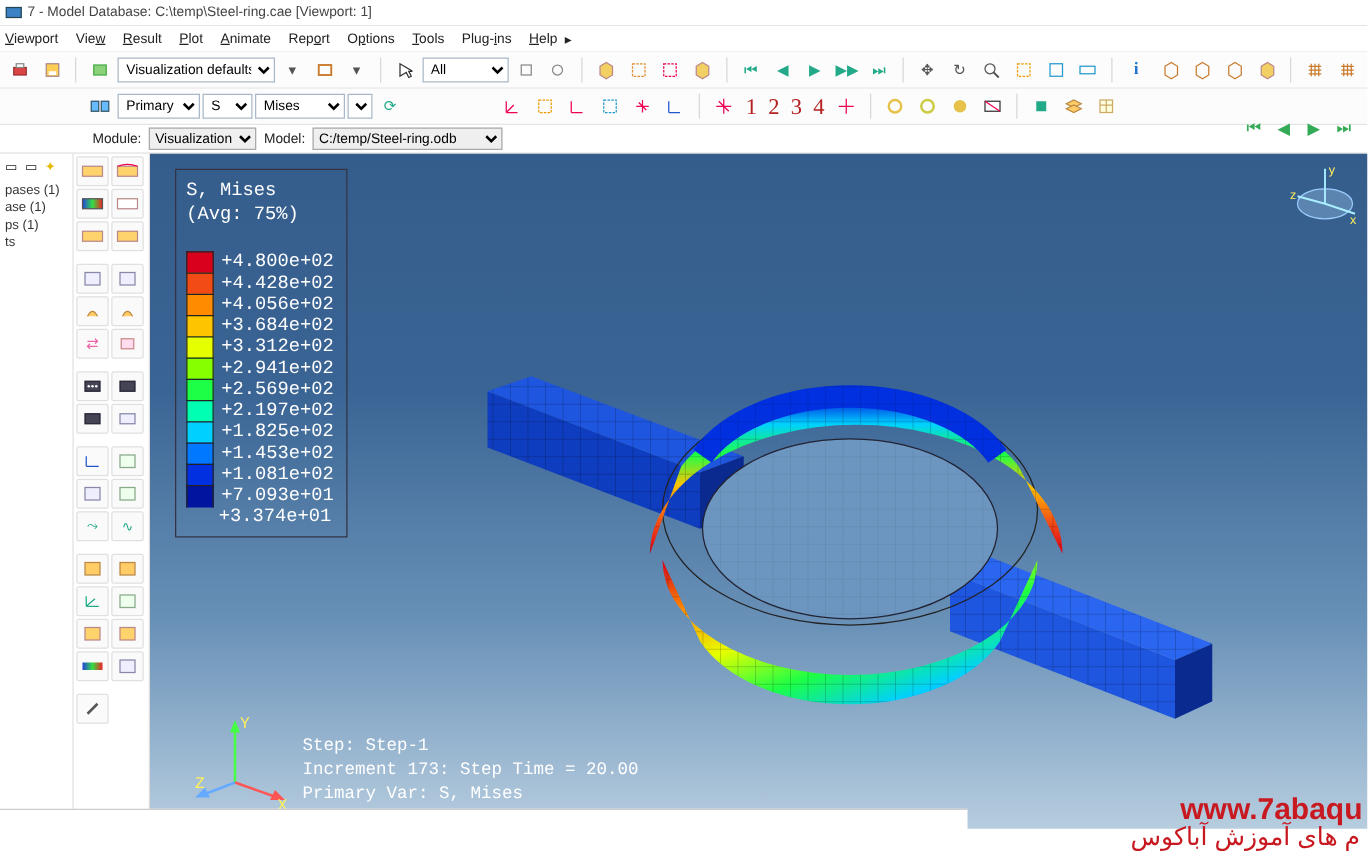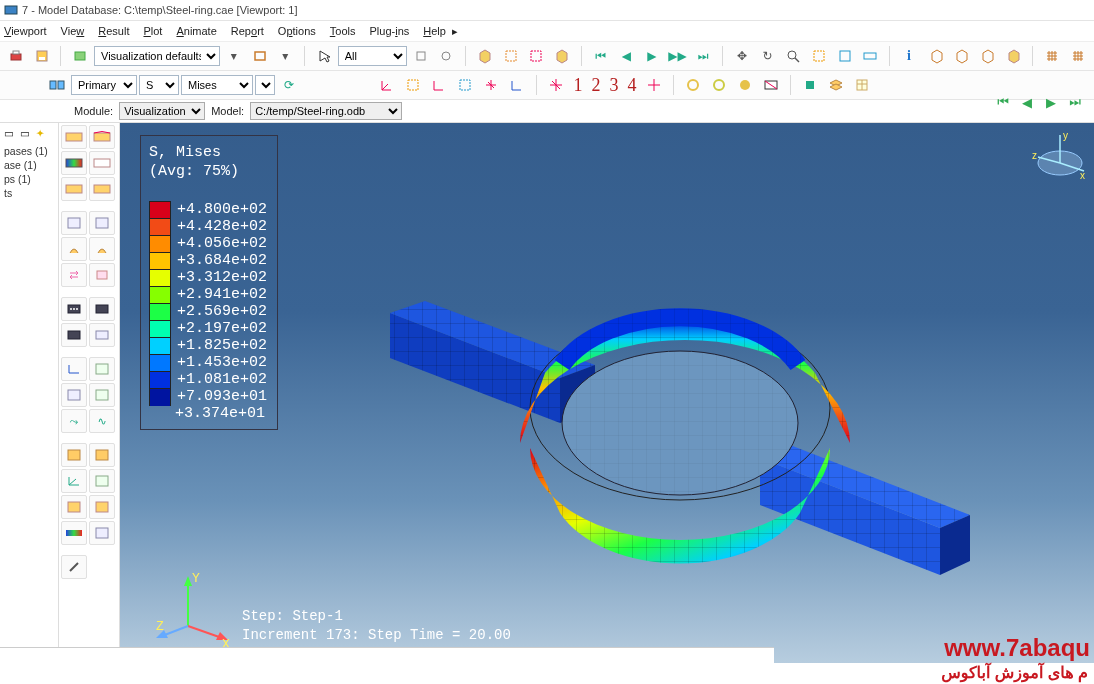--- a/index.html
+++ b/index.html
@@ -35,21 +35,21 @@
   .legend-row:last-child .legend-swatch{border-bottom:1px solid #222}
   .statusblock{position:absolute;left:122px;bottom:18px;color:#fff;font-family:"Courier New",monospace;font-size:14px;line-height:1.35}
   .triad{position:absolute;left:36px;bottom:15px;width:78px;height:78px}
   .compass{position:absolute;right:6px;top:6px;width:58px;height:58px}
   .modelimg{position:absolute;left:260px;top:60px;width:590px;height:440px}
   
   .playback-right{position:absolute;right:10px;top:94px;display:flex;gap:6px}
   .playback-right .pbtn{width:18px;height:16px;color:#3a5;display:flex;align-items:center;justify-content:center;font-size:13px}
   
   .watermark{position:absolute;right:4px;bottom:22px;color:#c81820;font-size:24px;font-weight:bold;font-family:Arial,sans-serif}
-  .watermark2{position:absolute;right:6px;bottom:2px;color:#c81820;font-size:16px;font-weight:bold;font-family:Tahoma,"Segoe UI",sans-serif;direction:rtl}
+  .watermark2{position:absolute;right:6px;bottom:2px;color:#c81820;font-size:20px;font-weight:normal;font-family:Tahoma,"Segoe UI",sans-serif;direction:rtl}
   .msgarea{position:absolute;left:0;bottom:0;right:320px;height:32px;border-top:1px solid #ccc;background:#fff;padding:2px 6px;font-family:"Courier New",monospace;font-size:11.5px;color:#333;line-height:1.25;overflow:hidden}
   
   svg{display:block}
 </style>
 </head>
 <body>
 
 <div class="titlebar">
   <span class="app-icon">
     <svg width="14" height="14" viewBox="0 0 14 14">
@@ -197,21 +197,21 @@
         <path d="M2 4h10M2 7h10M2 10h10M4 2v10M7 2v10M10 2v10" stroke="#c97b2c" fill="none"></path>
       </svg>
     </div>
   <div class="tbtn">
       <svg width="14" height="14">
         <path d="M2 4h10M2 7h10M2 10h10M4 2v10M7 2v10M10 2v10" stroke="#c97b2c" fill="none"></path>
       </svg>
     </div>
 </div>
 
-<div class="toolbar" style="padding-left:45px">
+<div class="toolbar" style="padding-left:68px">
   <div class="tbtn">
       <svg width="16" height="14">
         <rect x="1" y="3" width="6" height="8" fill="#6bf" stroke="#356"></rect>
         <rect x="9" y="3" width="6" height="8" fill="#6bf" stroke="#356"></rect>
       </svg>
     </div>
   <select class="tcombo" style="width:66px"><option>Primary</option></select>
   <select class="tcombo" style="width:40px"><option>S</option></select>
   <select class="tcombo" style="width:72px"><option>Mises</option></select>
   <select class="tcombo" style="width:20px"><option></option></select>
@@ -639,20 +639,21 @@
       <polygon points="72,70 60,70 64,62" fill="#f55"></polygon>
       <text x="66" y="78" fill="#ffef5a" font-size="13" font-family="Courier New">X</text>
       <line x1="32" y1="56" x2="6" y2="66" stroke="#6af" stroke-width="2"></line>
       <polygon points="0,68 12,68 8,60" fill="#6af"></polygon>
       <text x="0" y="60" fill="#ffef5a" font-size="13" font-family="Courier New">Z</text>
     </svg>
 
     <div class="statusblock">
       <div>Step: Step-1</div>
       <div>Increment   173: Step Time =   20.00</div>
+      <div>Primary Var: S, Mises</div>
     </div>
 
     <svg class="compass" viewBox="0 0 58 58">
       <ellipse cx="30" cy="34" rx="22" ry="12" fill="rgba(130,170,210,0.5)" stroke="#9cf"></ellipse>
       <path d="M30 34 L30 6" stroke="#aef" stroke-width="1.5"></path>
       <path d="M30 34 L54 42" stroke="#aef" stroke-width="1.5"></path>
       <path d="M30 34 L8 28" stroke="#aef" stroke-width="1.5"></path>
       <text x="33" y="10" fill="#ffef5a" font-size="10">y</text>
       <text x="50" y="50" fill="#ffef5a" font-size="10">x</text>
       <text x="2" y="30" fill="#ffef5a" font-size="10">z</text>

